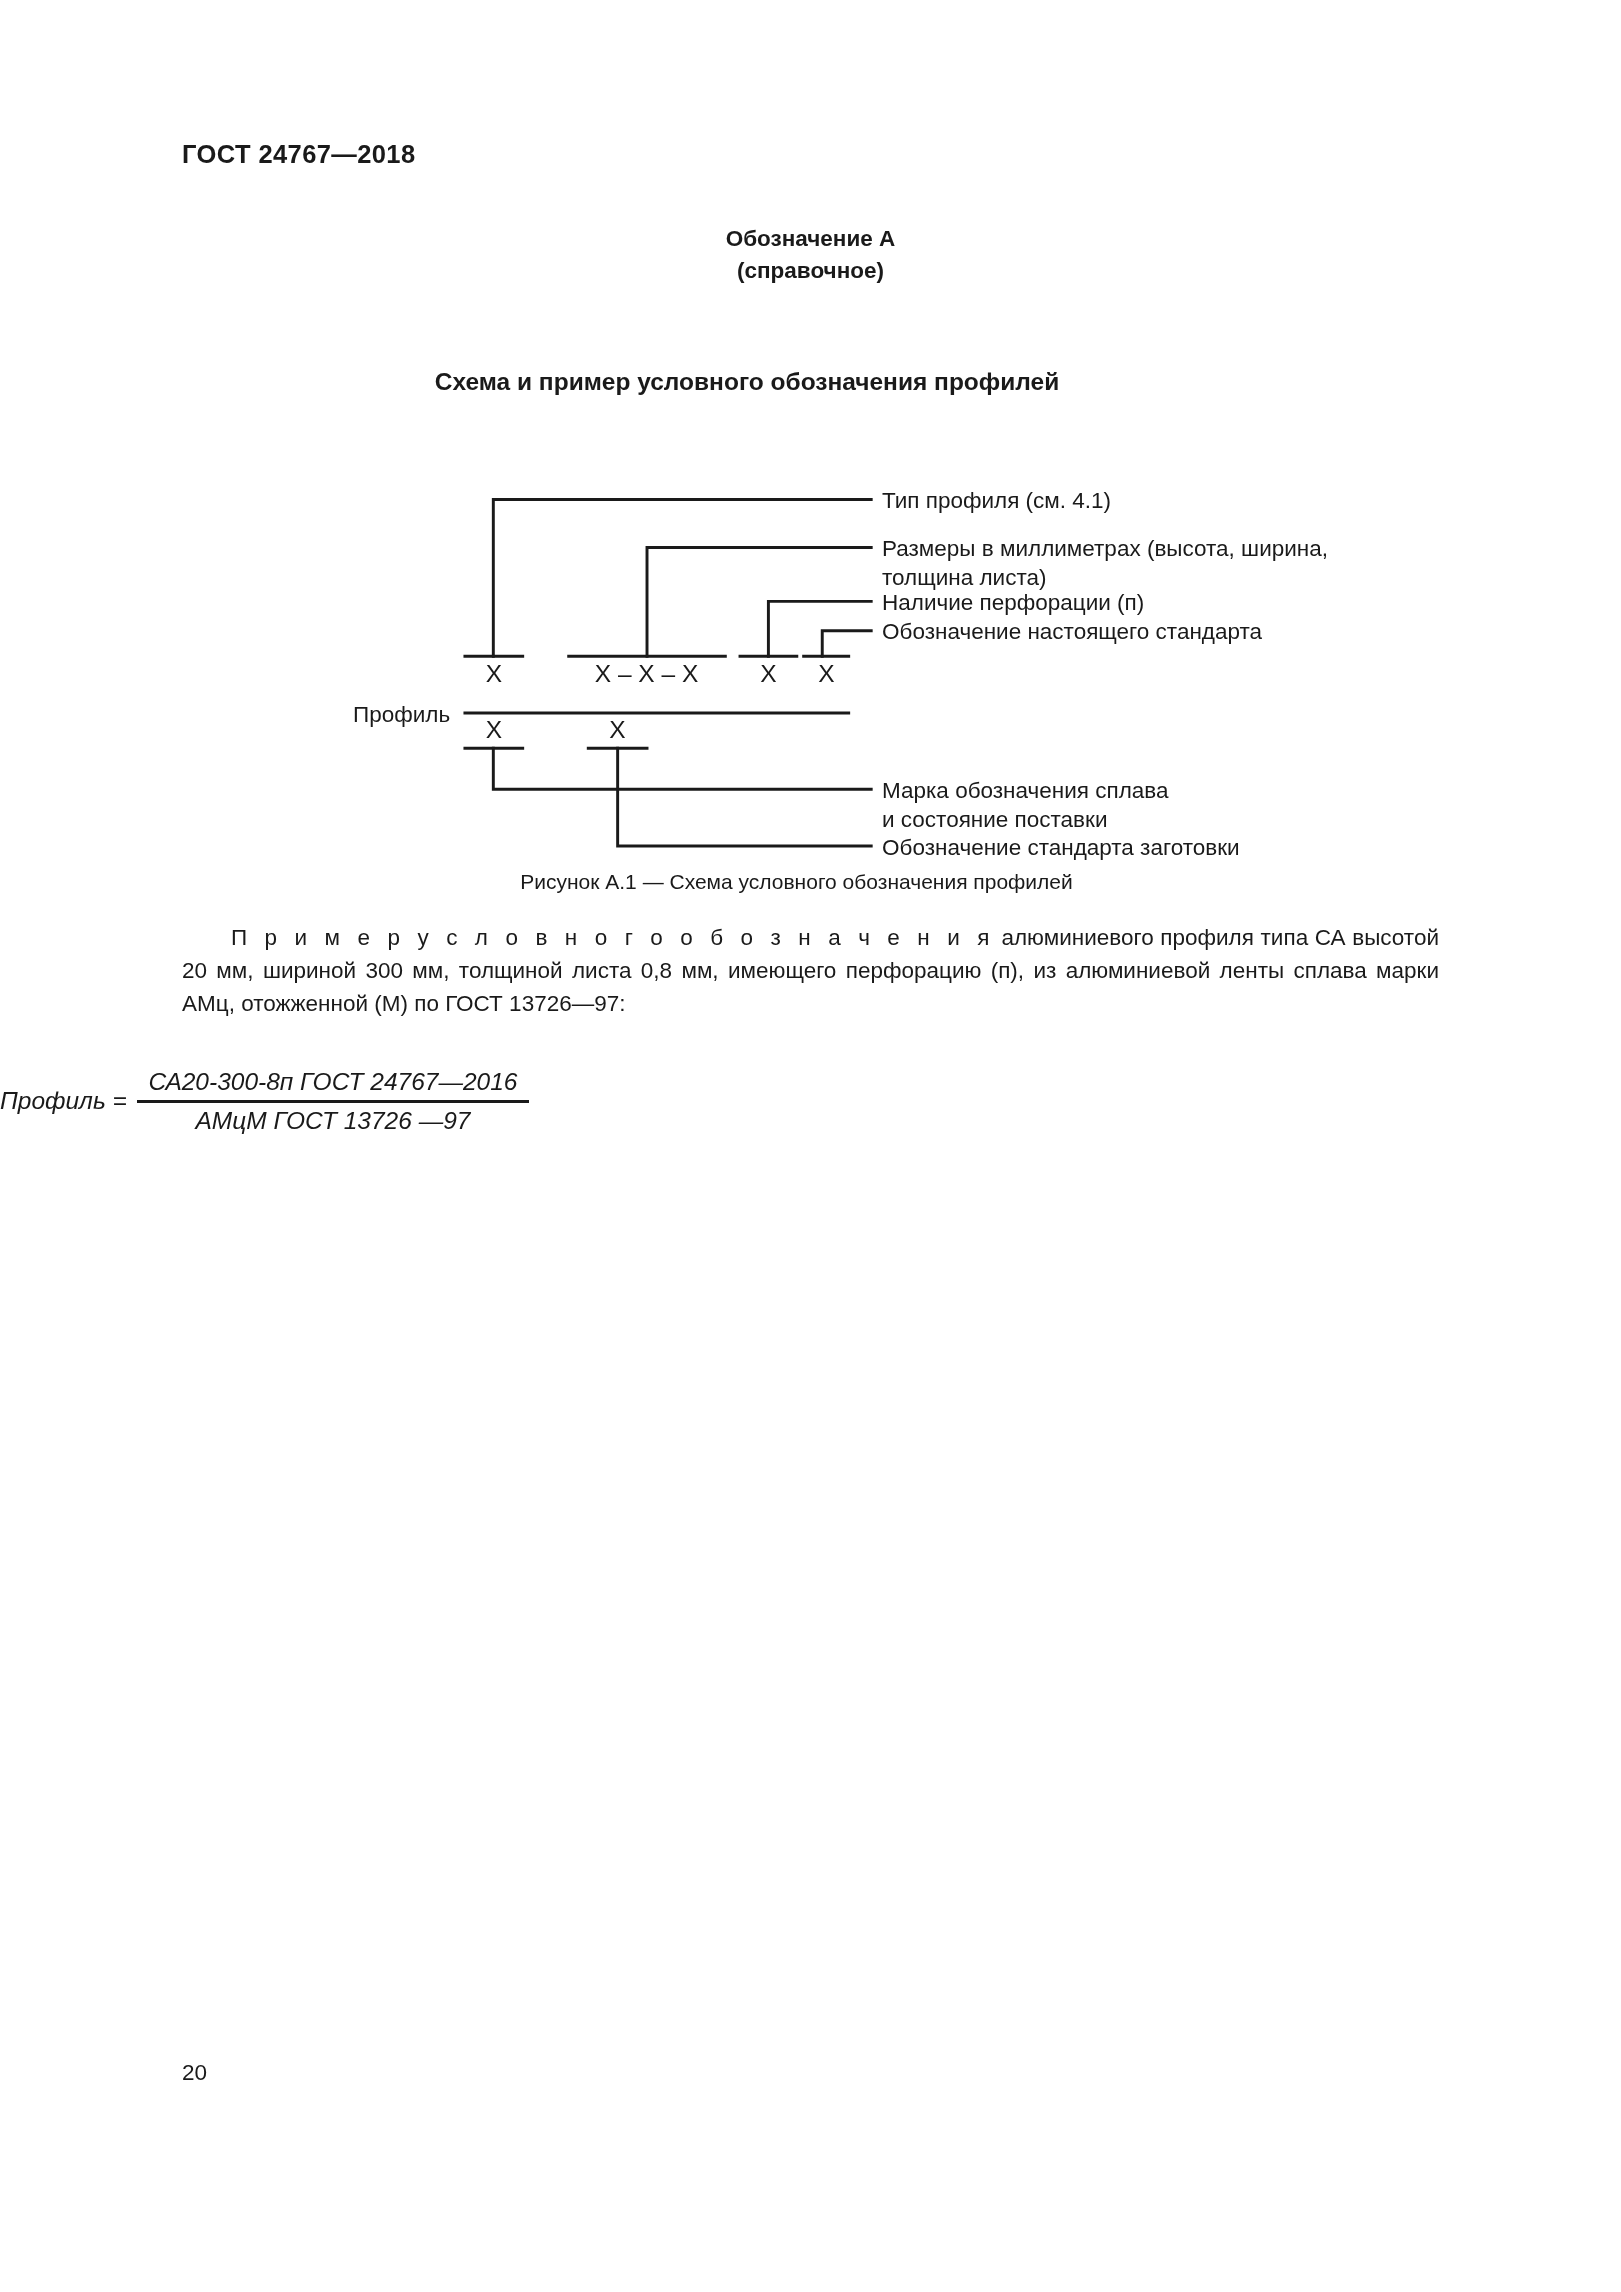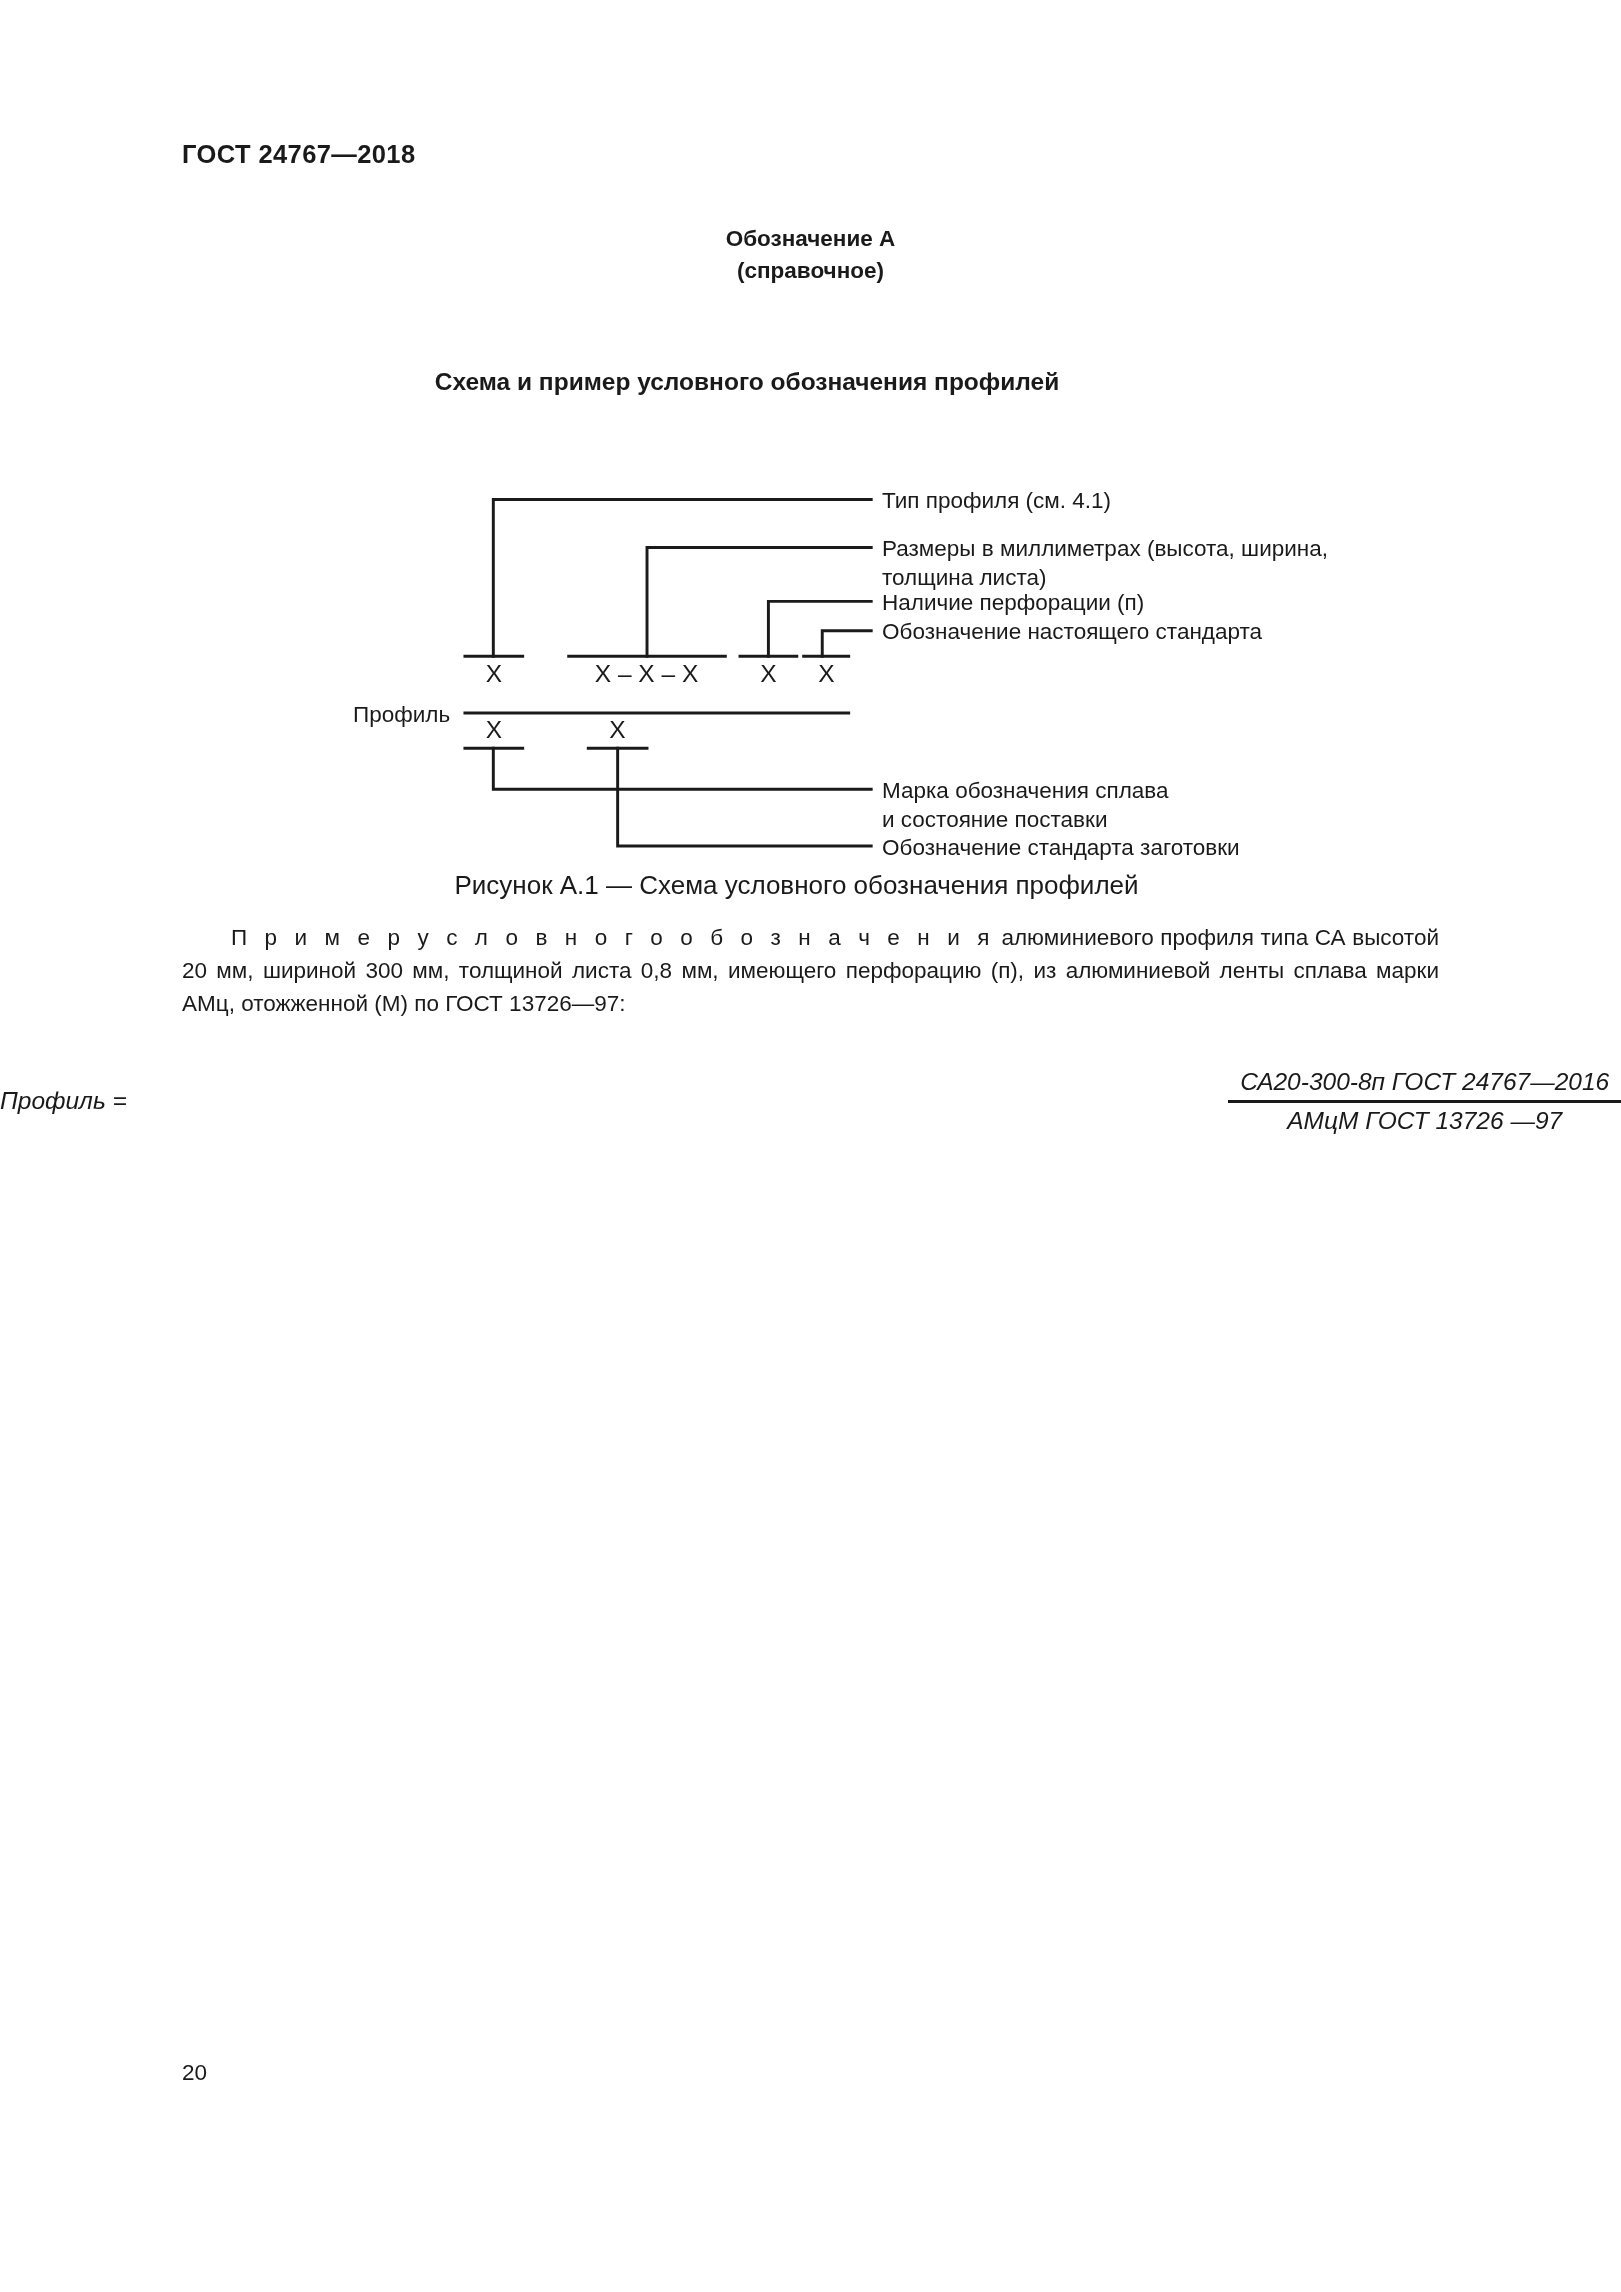--- a/index.html
+++ b/index.html
@@ -93,21 +93,21 @@
     white-space: nowrap;
   }
 
   
   #figure-caption {
     position: absolute;
     left: 0;
     top: 870px;
     width: 1593px;
     text-align: center;
-    font-size: 26px;
+    font-size: 21px;
   }
 
   
   #example-paragraph {
     position: absolute;
     left: 182px;
     top: 921px;
     width: 1257px;
     font-size: 22.5px;
     line-height: 33px;
@@ -121,21 +121,21 @@
     letter-spacing: 5.4px;
   }
 
   
   #formula {
     position: absolute;
     left: 0;
     top: 1068px;
     width: 1621px;
     display: flex;
-    justify-content: space-between;
+    justify-content: flex-start;
     align-items: center;
     font-style: italic;
     font-size: 24.5px;
   }
   #formula-lhs {
     white-space: nowrap;
     padding-right: 9.8px;
   }
   #formula-fraction {
     display: inline-block;

